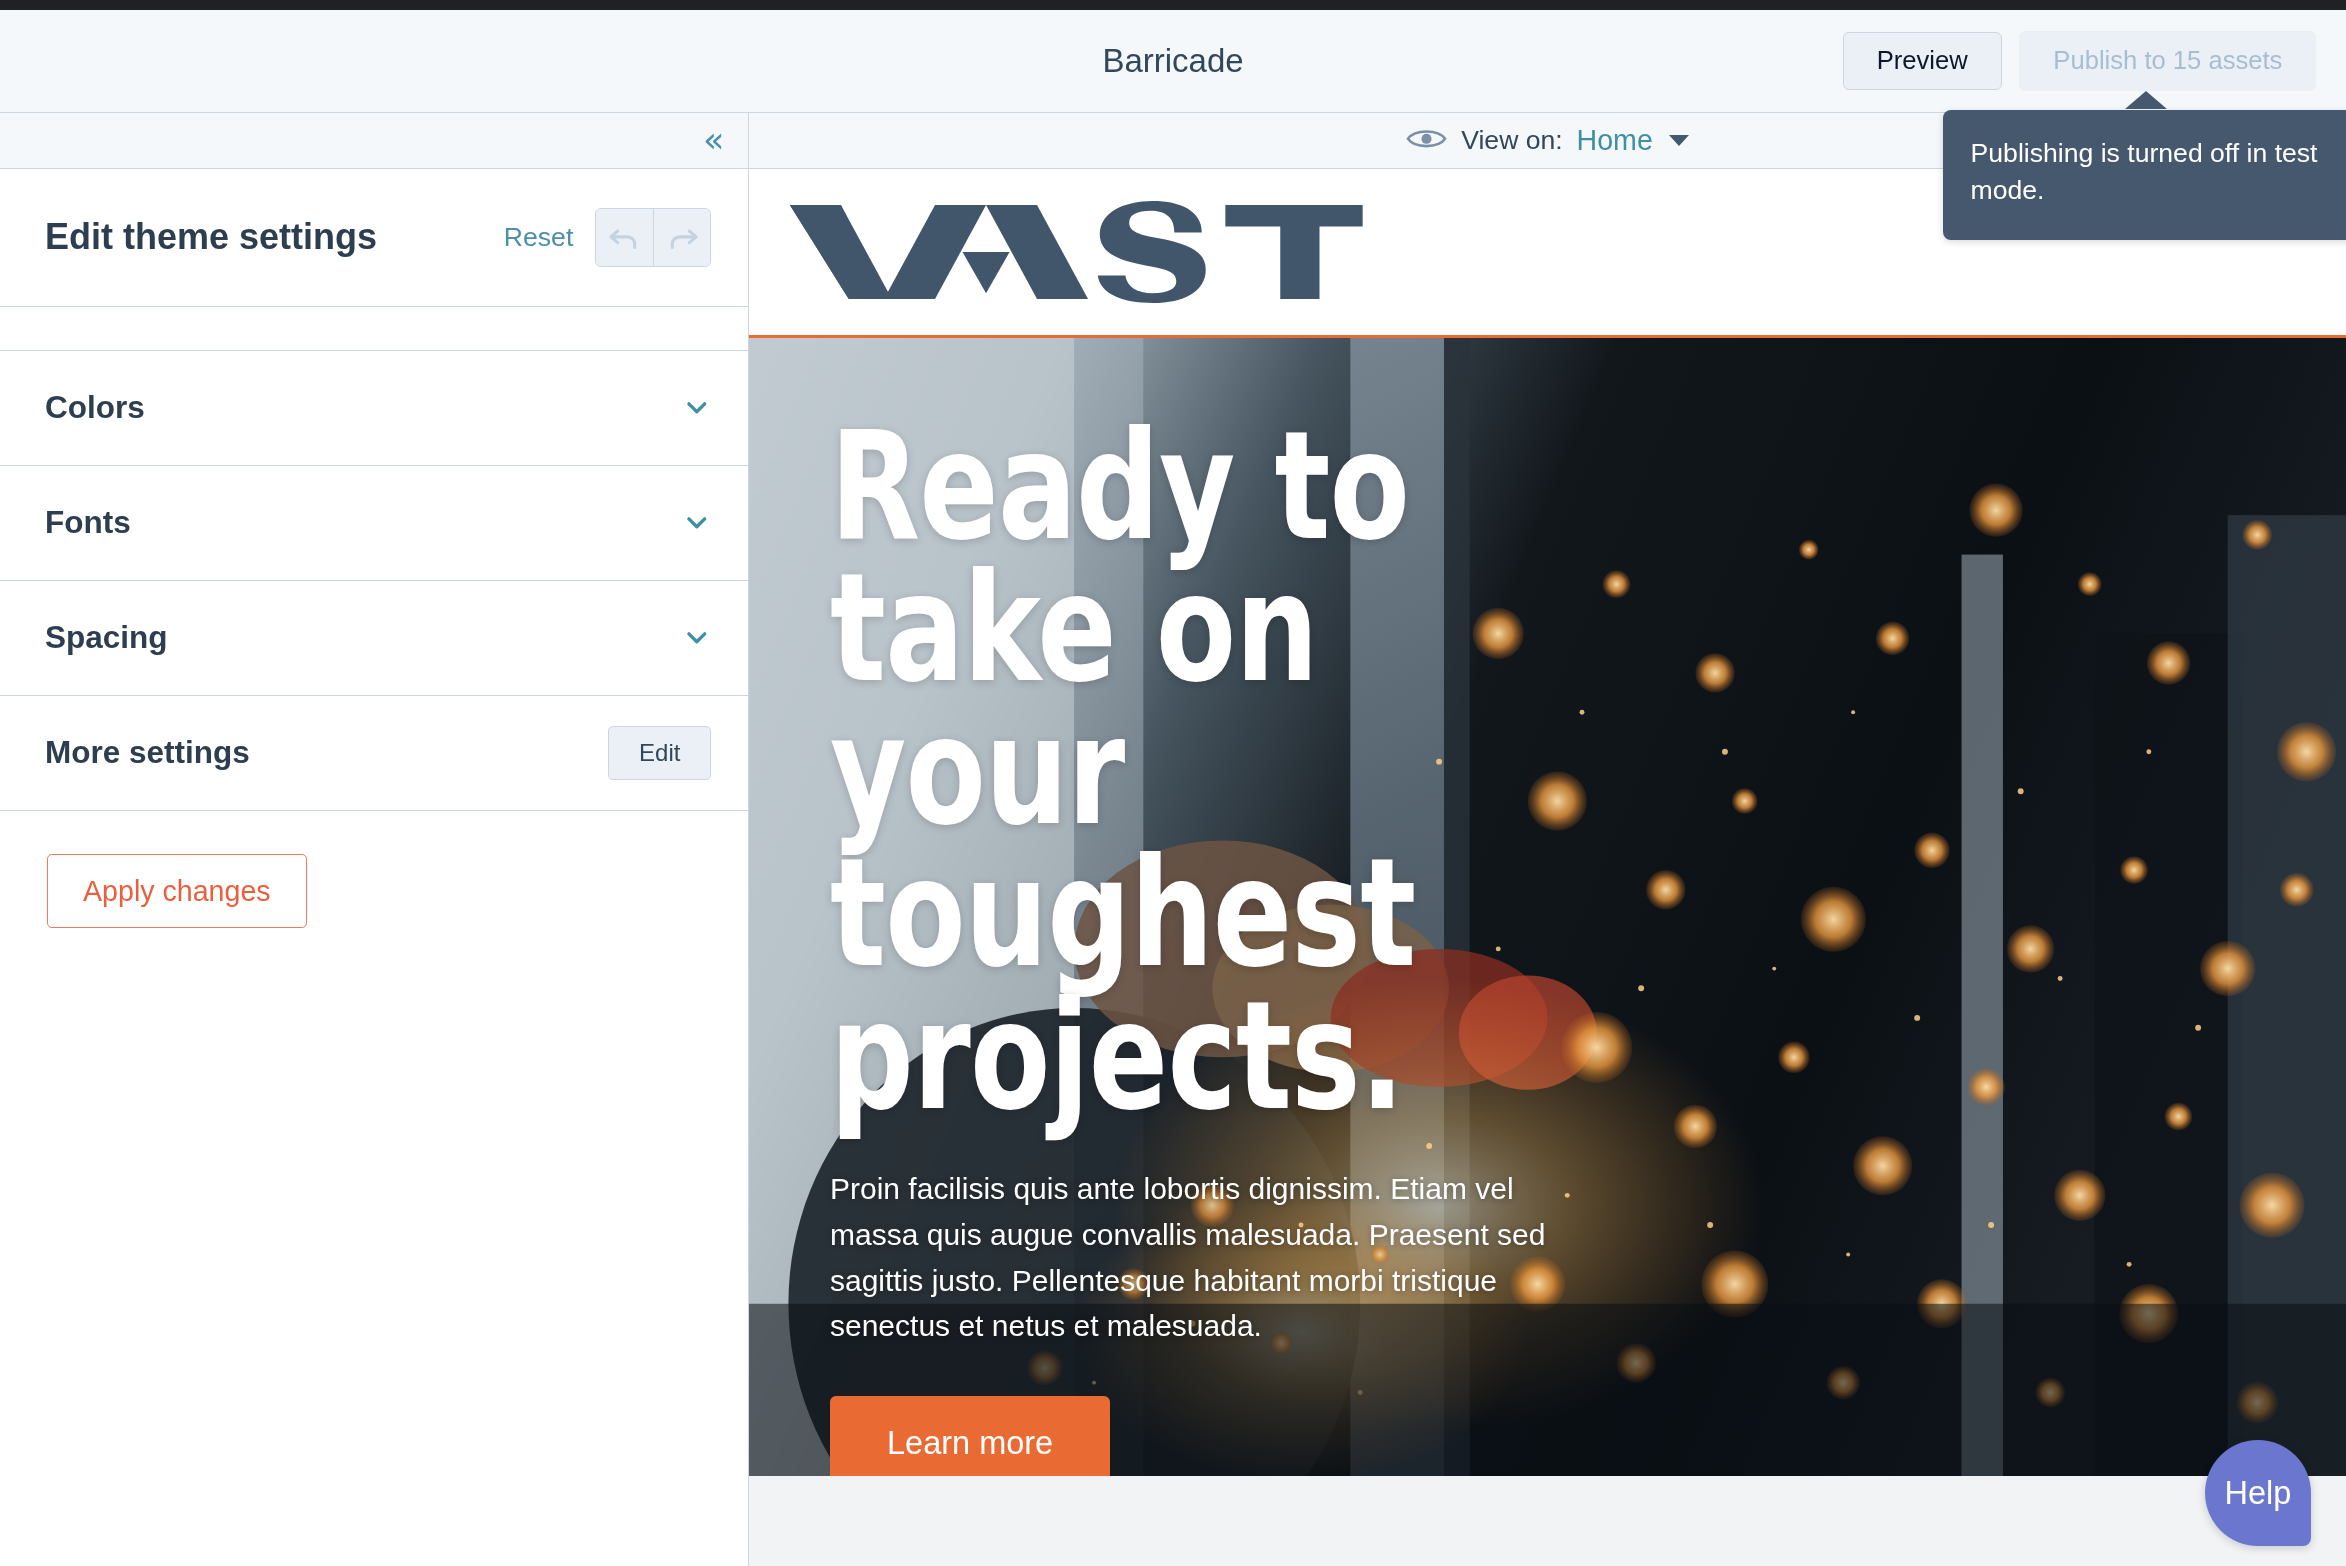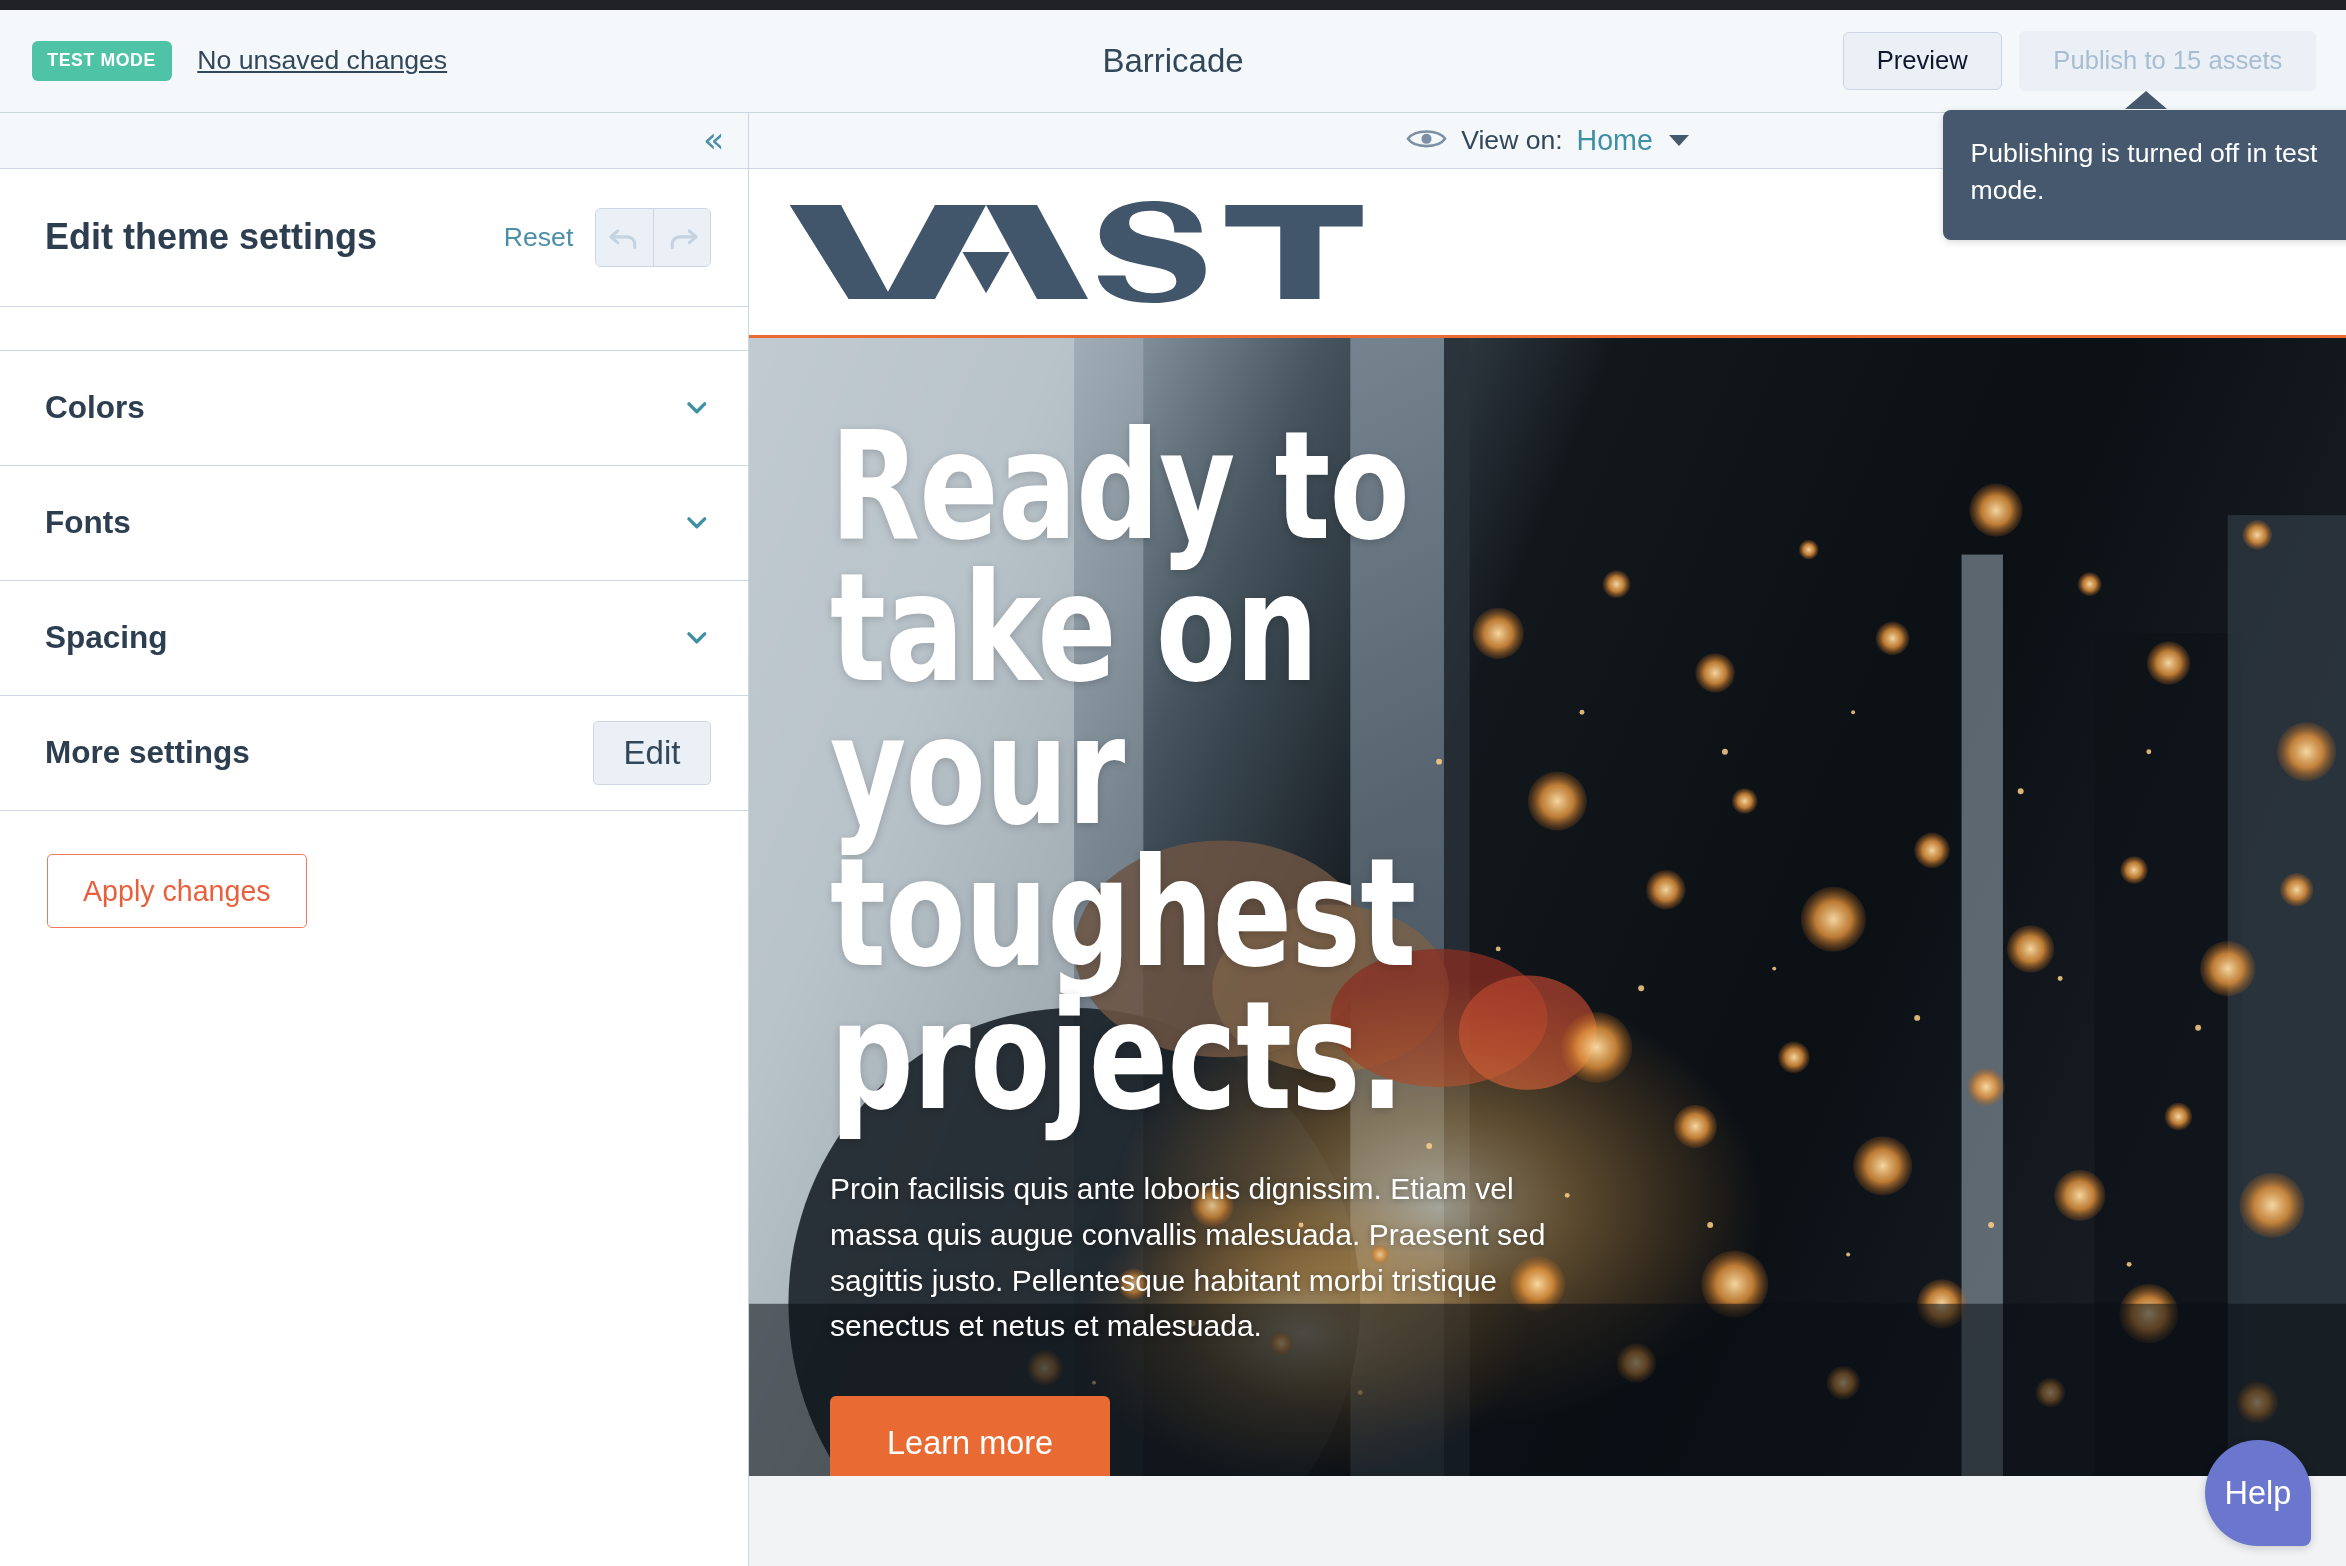--- a/index.html
+++ b/index.html
@@ -138,21 +138,21 @@
     cursor:pointer;
   }
   .sb-row-label {
     font-size:31.5px; color:#2d3e50; font-weight:bold; flex:1;
   }
   .chev-down {
     width:27.6px; height:27.6px;
   }
   .btn-edit {
     background:#eaf0f6; border:1px solid #cbd6e2;
-    color:#33475b; font-size:33px;
+    color:#33475b; font-size:24px;
     padding:11.8px 29.6px; border-radius:4.9px; cursor:pointer;
   }
   .sb-apply-wrap { padding:43px 0 0 47px;text-decoration:underline; }
   .btn-apply {
     background:#ffffff; border:1px solid #f2785c;
     color:#e8603c; font-size:28.6px;
     padding:19.7px 35px; border-radius:4.9px; cursor:pointer;
   }
 
   
@@ -249,24 +249,20 @@
     z-index:30;
     box-shadow:0 2px 9.9px rgba(0,0,0,0.18);
   }
 </style>
 </head>
 <body>
 
 <div class="os-strip"></div>
 
 <div class="topbar">
-  <div class="topbar-left">
-    <span class="test-badge">TEST MODE</span>
-    <span class="unsaved-link">No unsaved changes</span>
-  </div>
 
   <div class="topbar-title">Barricade</div>
 
   <div class="topbar-right">
     <button class="btn-preview">Preview</button>
     <button class="btn-publish">Publish to 15 assets</button>
   </div>
 </div>
 
 <div class="tooltip">

